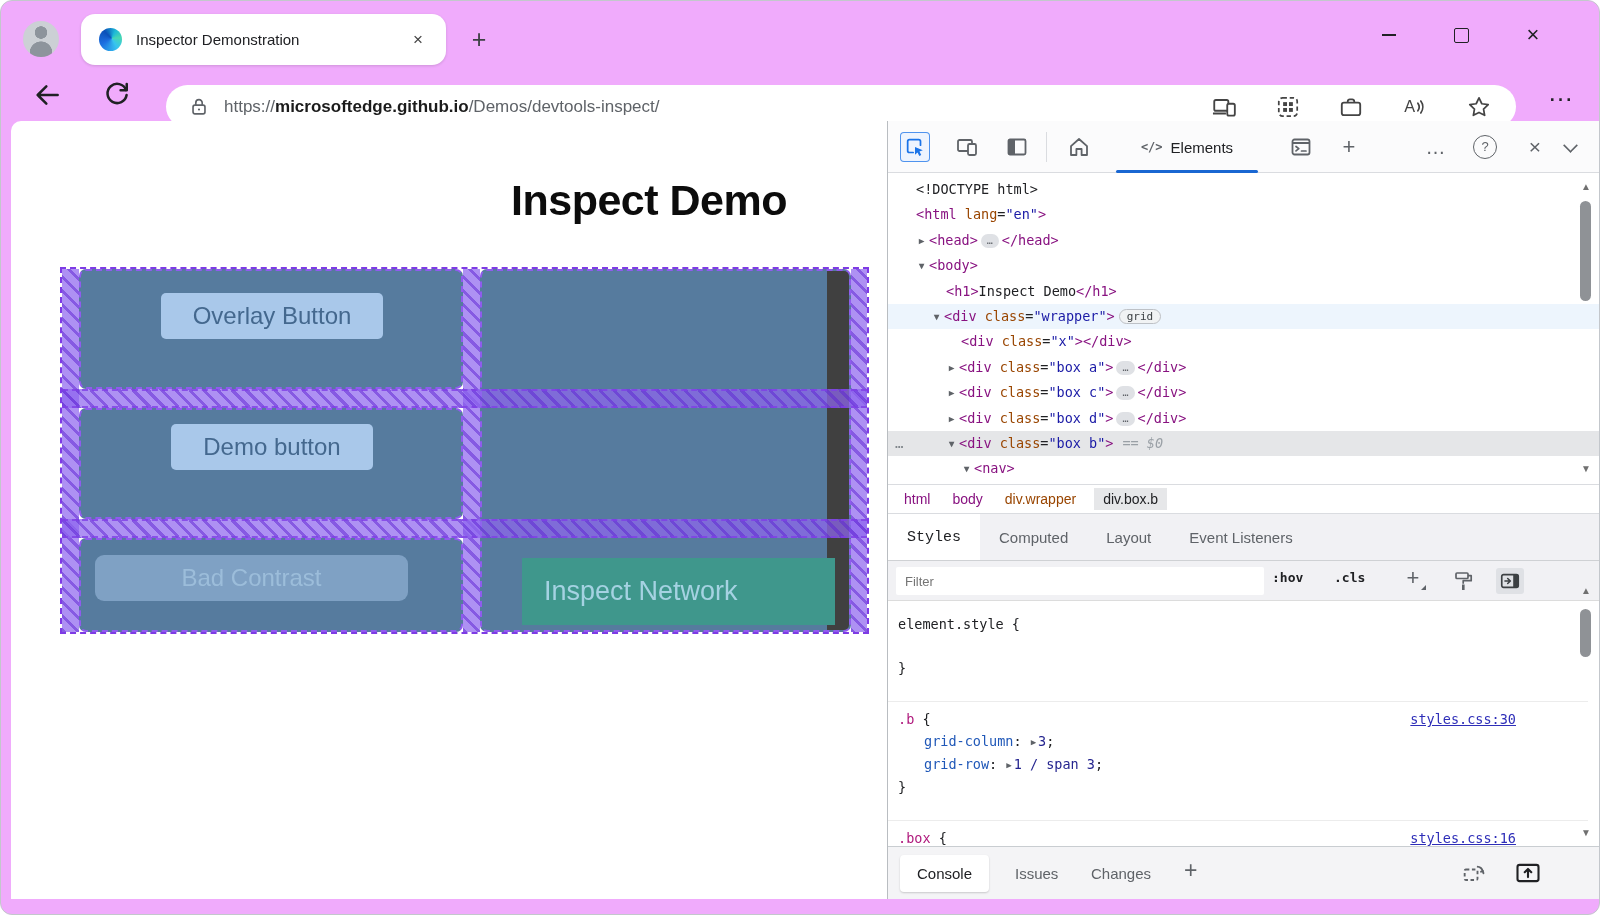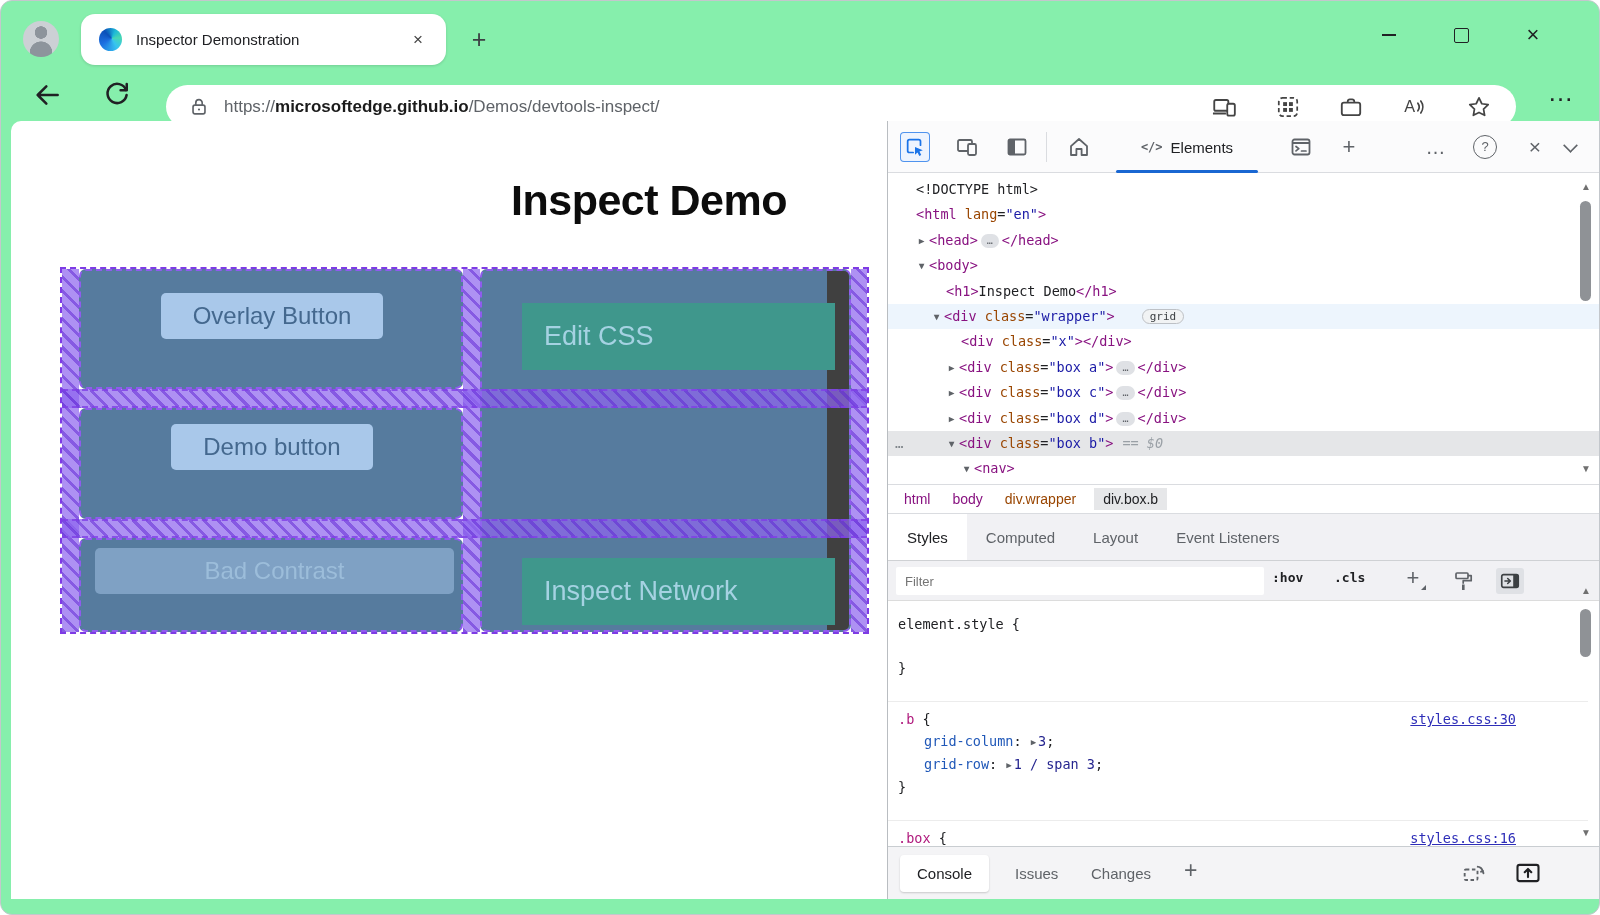--- a/index.html
+++ b/index.html
@@ -1,17 +1,17 @@
 <!DOCTYPE html>
 <html><head>
 <meta charset="utf-8">
 <style>
   html,body{margin:0;padding:0;background:#fff;}
   body{width:1600px;height:915px;position:relative;font-family:"Liberation Sans",sans-serif;overflow:hidden;}
-  #win{position:absolute;inset:0;background:#86efac;border:1px solid #c3c7cc;border-radius:12px;overflow:hidden;box-sizing:border-box;}
+  #win{position:absolute;inset:0;background:#f0abfc;border:1px solid #c3c7cc;border-radius:12px;overflow:hidden;box-sizing:border-box;}
 
   
   #titlebar{position:absolute;left:0;top:0;width:1600px;height:68px;}
   #avatar{position:absolute;left:22px;top:20px;width:36px;height:36px;border-radius:50%;
     background:radial-gradient(circle at 50% 32%,#8d949c 0 6px,rgba(0,0,0,0) 6.5px),
                radial-gradient(circle at 50% 88%,#8d949c 0 11px,rgba(0,0,0,0) 11.5px),#ccd0d5;cursor:pointer;}
   #tab{position:absolute;left:80px;top:13px;width:365px;height:51px;background:#fff;border-radius:14px;
     box-shadow:0 1px 3px rgba(0,0,0,.14);display:flex;align-items:center;}
   .edge-logo{width:23px;height:23px;border-radius:50%;margin-left:18px;flex:0 0 auto;
     background:conic-gradient(from 150deg at 55% 45%,#36c4f0,#1d6fe0 90deg,#0b50b8 165deg,#1db8d8 235deg,#47d7b2 295deg,#36c4f0);}
@@ -55,21 +55,21 @@
   #cell-a{left:17px;top:0;width:384px;height:120px;}
   #cell-c{left:17px;top:139px;width:384px;height:111px;}
   #cell-d{left:17px;top:269px;width:384px;height:94px;}
   #cell-b{left:418px;top:0;width:371px;height:363px;overflow:hidden;}
   #b-dark{position:absolute;right:0;top:0;width:22px;height:100%;background:#404040;}
   .pbtn{position:absolute;border-radius:5px;display:flex;align-items:center;justify-content:center;font-size:24px;cursor:pointer;}
   .pbtn.normal{background:#a9c8ea;color:#44688e;}
   .pbtn.lowc{background:#7fa1c4;color:#9cbdda;}
   #btn-overlay{left:80px;top:22px;width:222px;height:46px;}
   #btn-demo{left:90px;top:14px;width:202px;height:46px;}
-  #btn-bad{left:14px;top:8px;width:359px;height:46px;}
+  #btn-bad{left:14px;top:15px;width:313px;height:46px;border-radius:9px;}
   .navlink{position:absolute;left:40px;width:313px;background:#3f978c;color:#a5d2e2;font-size:27px;display:flex;align-items:center;padding-left:22px;box-sizing:border-box;cursor:pointer;}
   #nl0{top:32px;height:67px;} #nl1{top:119px;height:66px;} #nl2{top:202px;height:66px;} #nl3{top:287px;height:67px;}
 
   
   #dt-toolbar{position:absolute;left:0;top:0;width:714px;height:52px;background:#fbfbfc;border-bottom:1px solid #dadce0;box-sizing:border-box;}
   .dtic{position:absolute;top:11px;width:30px;height:30px;display:flex;align-items:center;justify-content:center;color:#5f6368;cursor:pointer;}
   #dt-inspect{left:12px;border:1.5px solid rgba(26,115,232,.75);border-radius:4px;background:#eef4fe;box-sizing:border-box;}
   #dt-device{left:64px;} #dt-dock{left:114px;}
   #dt-sep{position:absolute;left:158px;top:11px;width:1px;height:30px;background:#dadce0;}
   #dt-home{left:176px;}
@@ -85,38 +85,38 @@
   #dom-tree{position:absolute;left:0;top:52px;width:714px;height:311px;padding-top:4px;box-sizing:border-box;
     font-family:"DejaVu Sans Mono","Liberation Mono",monospace;font-size:13.5px;overflow:hidden;}
   .trow{height:25.4px;line-height:25.4px;white-space:pre;position:relative;cursor:pointer;}
   .trow.hover{background:#edf5fd;}
   .trow.selected{background:#e5e6e8;}
   .tline{display:inline-block;}
   .gutter{position:absolute;left:7px;top:0;color:#80868b;font-size:14px;letter-spacing:1px;}
   .arr{display:inline-block;width:15px;margin-left:-17px;color:#5f6368;font-size:9.5px;text-align:center;vertical-align:1px;}
   .k-d{color:#202124;} .k-t{color:#881280;} .k-a{color:#994500;} .k-v{color:#1a1aa6;} .k-p{color:#202124;}
   .epill{display:inline-block;background:#dfe1e5;color:#5f6368;border-radius:8px;padding:0 6px;font-size:10px;line-height:14px;margin:0 3px;vertical-align:1px;}
-  .gbadge{margin-left:27px;background:#f1f3f4;border:1px solid #bdc1c6;color:#3c4043;font-size:11px;line-height:15px;border-radius:9px;padding:0 7px;vertical-align:1px;}
+  .gbadge{margin-left:4px;background:#f1f3f4;border:1px solid #bdc1c6;color:#3c4043;font-size:11px;line-height:15px;border-radius:9px;padding:0 7px;vertical-align:1px;}
   .sfx{color:#9aa0a6;font-style:italic;margin-left:9px;}
 
   
   .sbar{position:absolute;width:14px;right:8px;}
   .sb-arrow{position:absolute;left:0;width:14px;text-align:center;font-size:10px;color:#707070;cursor:pointer;}
   .sb-thumb{position:absolute;left:1px;width:11px;background:#8f9296;border-radius:6px;cursor:pointer;}
 
   
   #breadcrumb{position:absolute;left:0;top:363px;width:714px;height:30px;border-top:1px solid #dadce0;border-bottom:1px solid #dadce0;box-sizing:border-box;display:flex;align-items:center;padding-left:12px;gap:14px;font-size:14px;}
   .bc{cursor:pointer;padding:3px 4px;white-space:nowrap;}
   .bc-tag{color:#881280;} .bc-class{color:#994500;text-align:center;}
   .bc-active{color:#202124;background:#e6e7e9;padding:3px 9px;}
 
   
   #sbtabs{position:absolute;left:0;top:393px;width:714px;height:47px;background:#f1f1f4;border-bottom:1px solid #cfd1d4;box-sizing:border-box;display:flex;align-items:stretch;}
   .sbtab{display:flex;align-items:center;padding:0 19px;font-size:15px;color:#5f6368;cursor:pointer;}
-  .sbtab.active{background:#fff;color:#202124;}
+  .sbtab.active{background:#fff;color:#202124;font-family:Liberation Mono, monospace;}
   #sb-chev{position:absolute;right:24px;top:18px;width:11px;height:11px;border-right:2px solid #5f6368;border-bottom:2px solid #5f6368;transform:rotate(45deg) scale(.8);cursor:pointer;}
 
   
   #filterrow{position:absolute;left:0;top:440px;width:714px;height:40px;background:#f1f1f4;border-bottom:1px solid #dcdcdc;box-sizing:border-box;}
   #filter-input{position:absolute;left:8px;top:6px;width:350px;height:28px;border:none;background:#fff;border-radius:2px;padding:0 9px;font-size:13px;color:#202124;font-family:"Liberation Sans",sans-serif;}
   #filter-input::placeholder{color:#757575;}
   .ftok{position:absolute;top:9px;font-family:"DejaVu Sans Mono",monospace;font-weight:700;font-size:13px;color:#202124;cursor:pointer;}
   #f-hov{left:384px;} #f-cls{left:446px;}
   #f-plus{position:absolute;left:512px;top:4px;width:26px;height:28px;font-size:22px;color:#5f6368;text-align:center;cursor:pointer;}
   #f-plus::after{content:"";position:absolute;right:0;bottom:3px;border-left:5px solid rgba(0,0,0,0);border-bottom:5px solid #5f6368;}
@@ -237,21 +237,20 @@
           <div class="pbtn normal" id="btn-overlay">Overlay Button</div>
         </div>
         <div class="gcell" id="cell-c">
           <div class="pbtn normal" id="btn-demo">Demo button</div>
         </div>
         <div class="gcell" id="cell-d">
           <div class="pbtn lowc" id="btn-bad">Bad Contrast</div>
         </div>
         <div class="gcell" id="cell-b">
           <div id="b-dark"></div>
-          <div class="navlink" id="nl0">Edit CSS</div>
           <div class="navlink" id="nl3">Inspect Network</div>
         </div>
 
         <div class="rowgap hatch" id="gap-r1"></div>
         <div class="rowgap hatch" id="gap-r2"></div>
       </div>
     </div>
 
     <div id="devtools">
 

